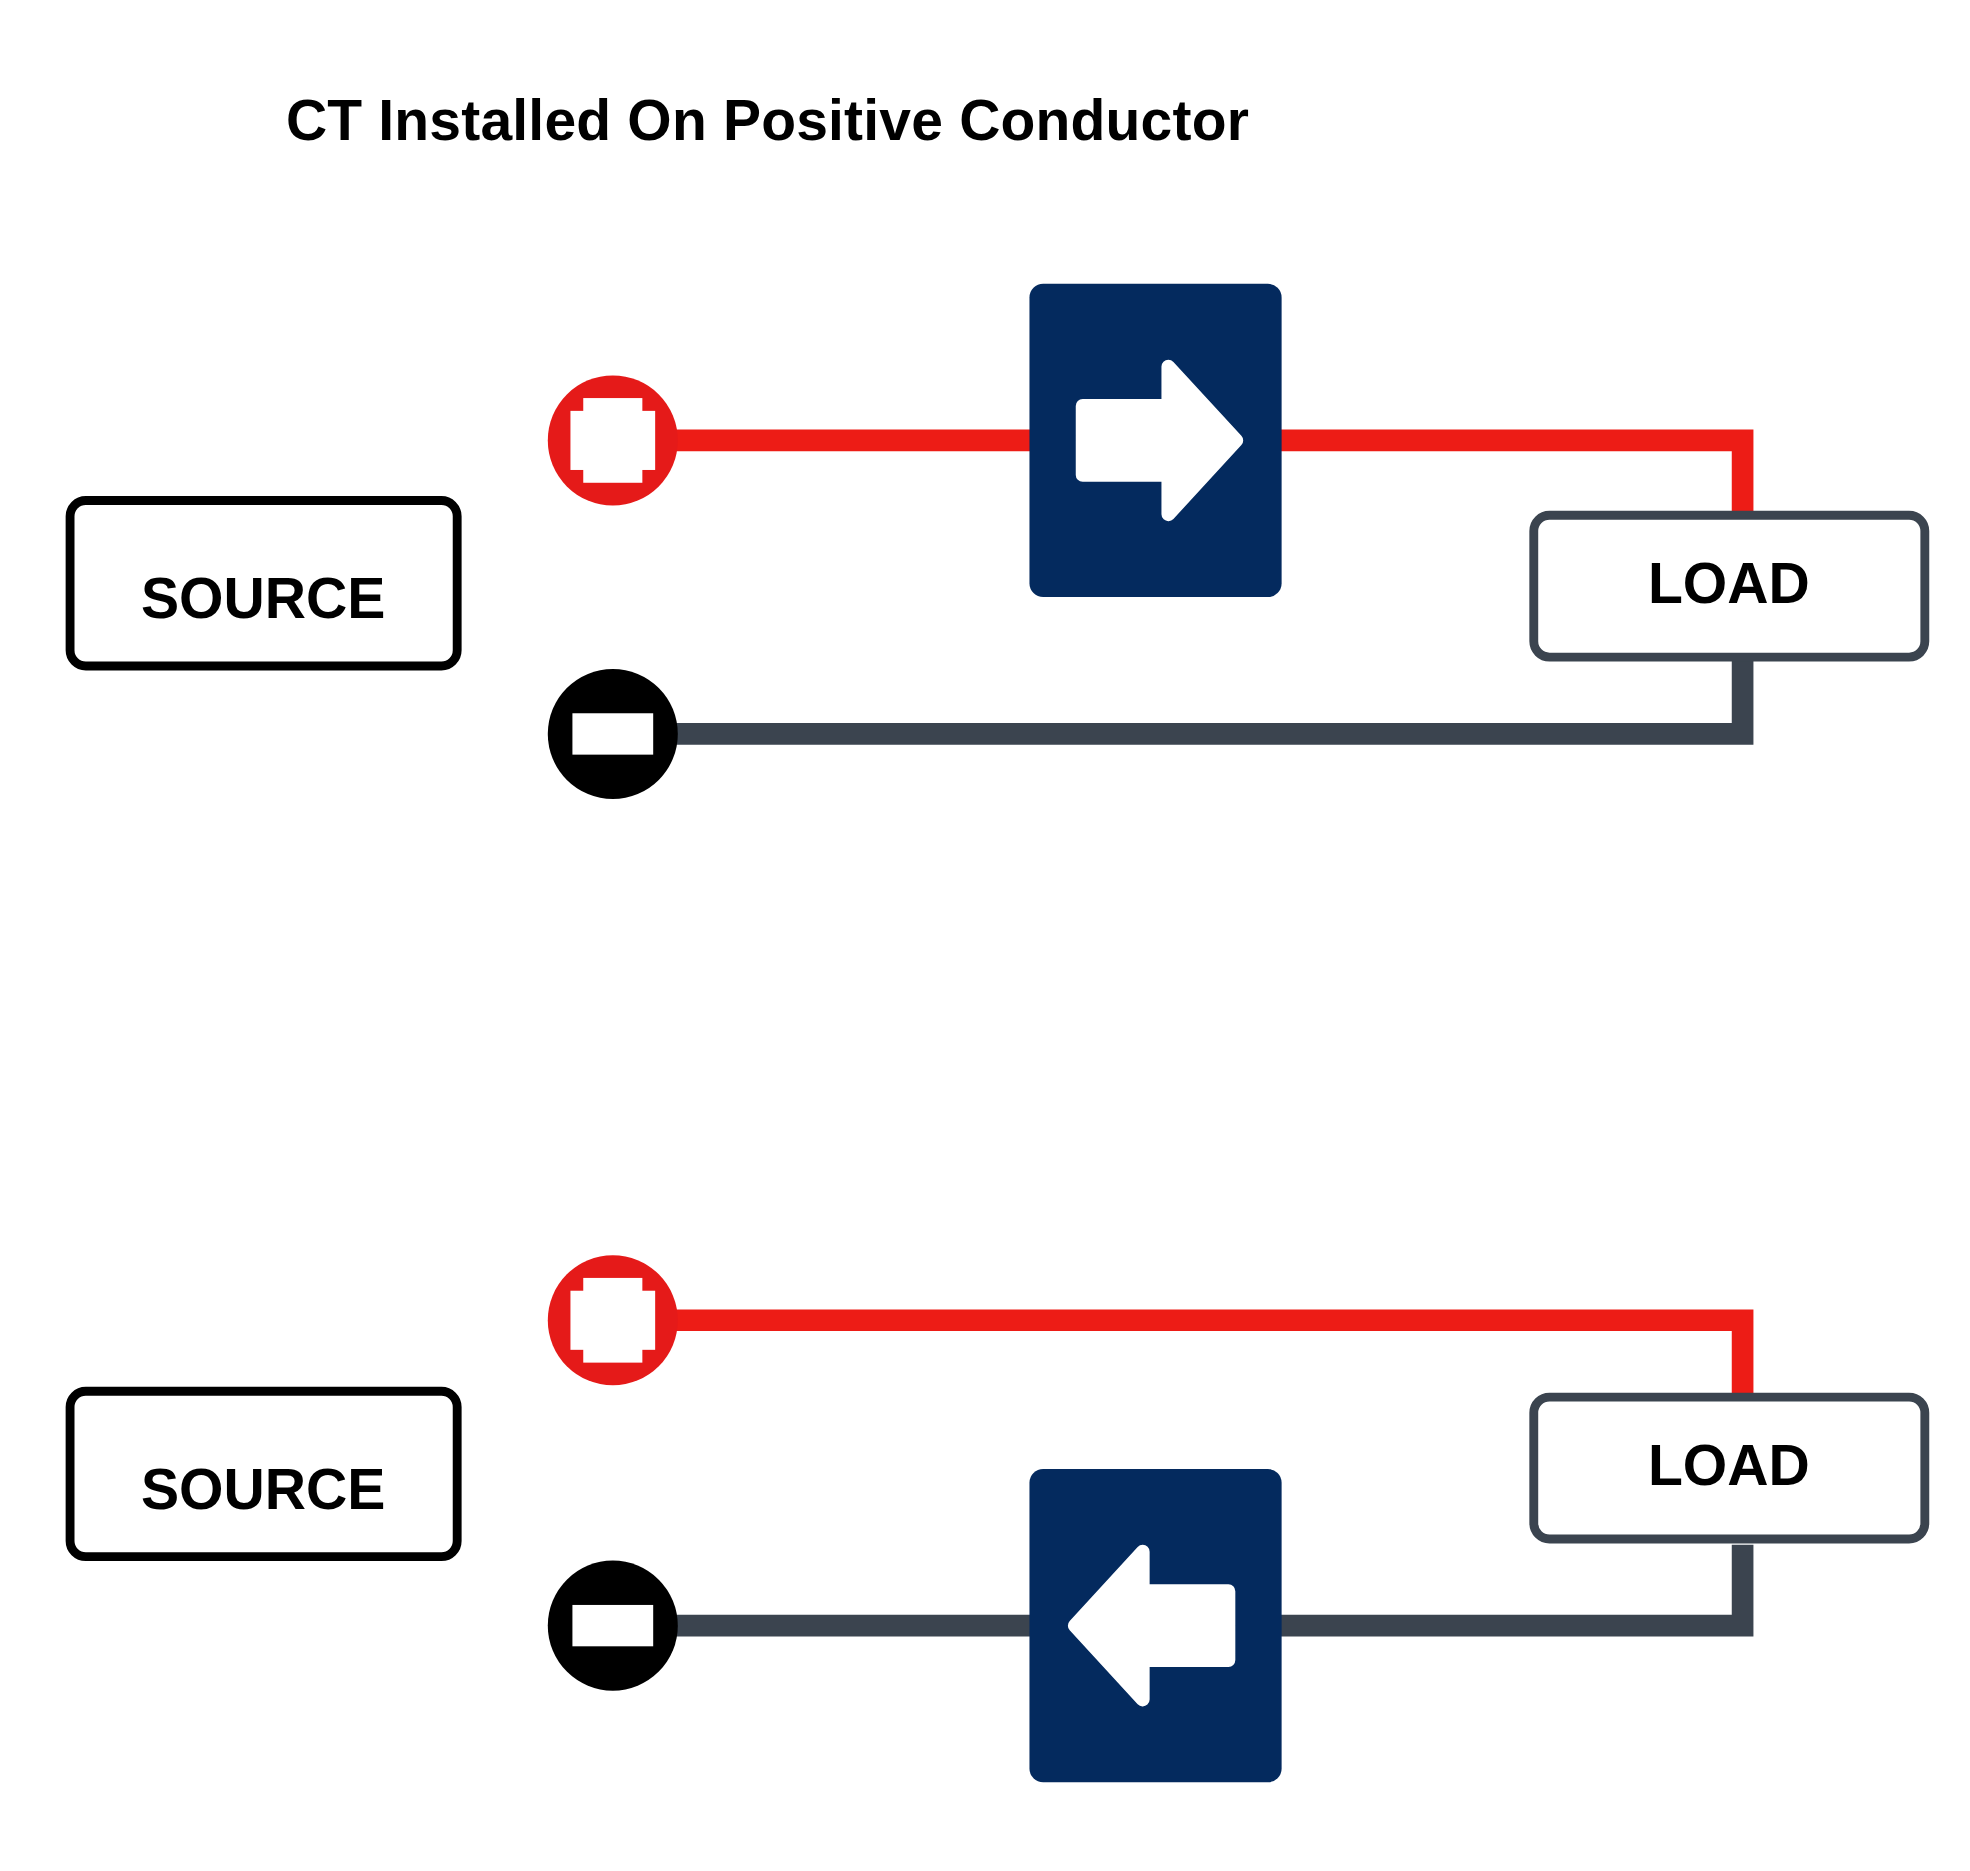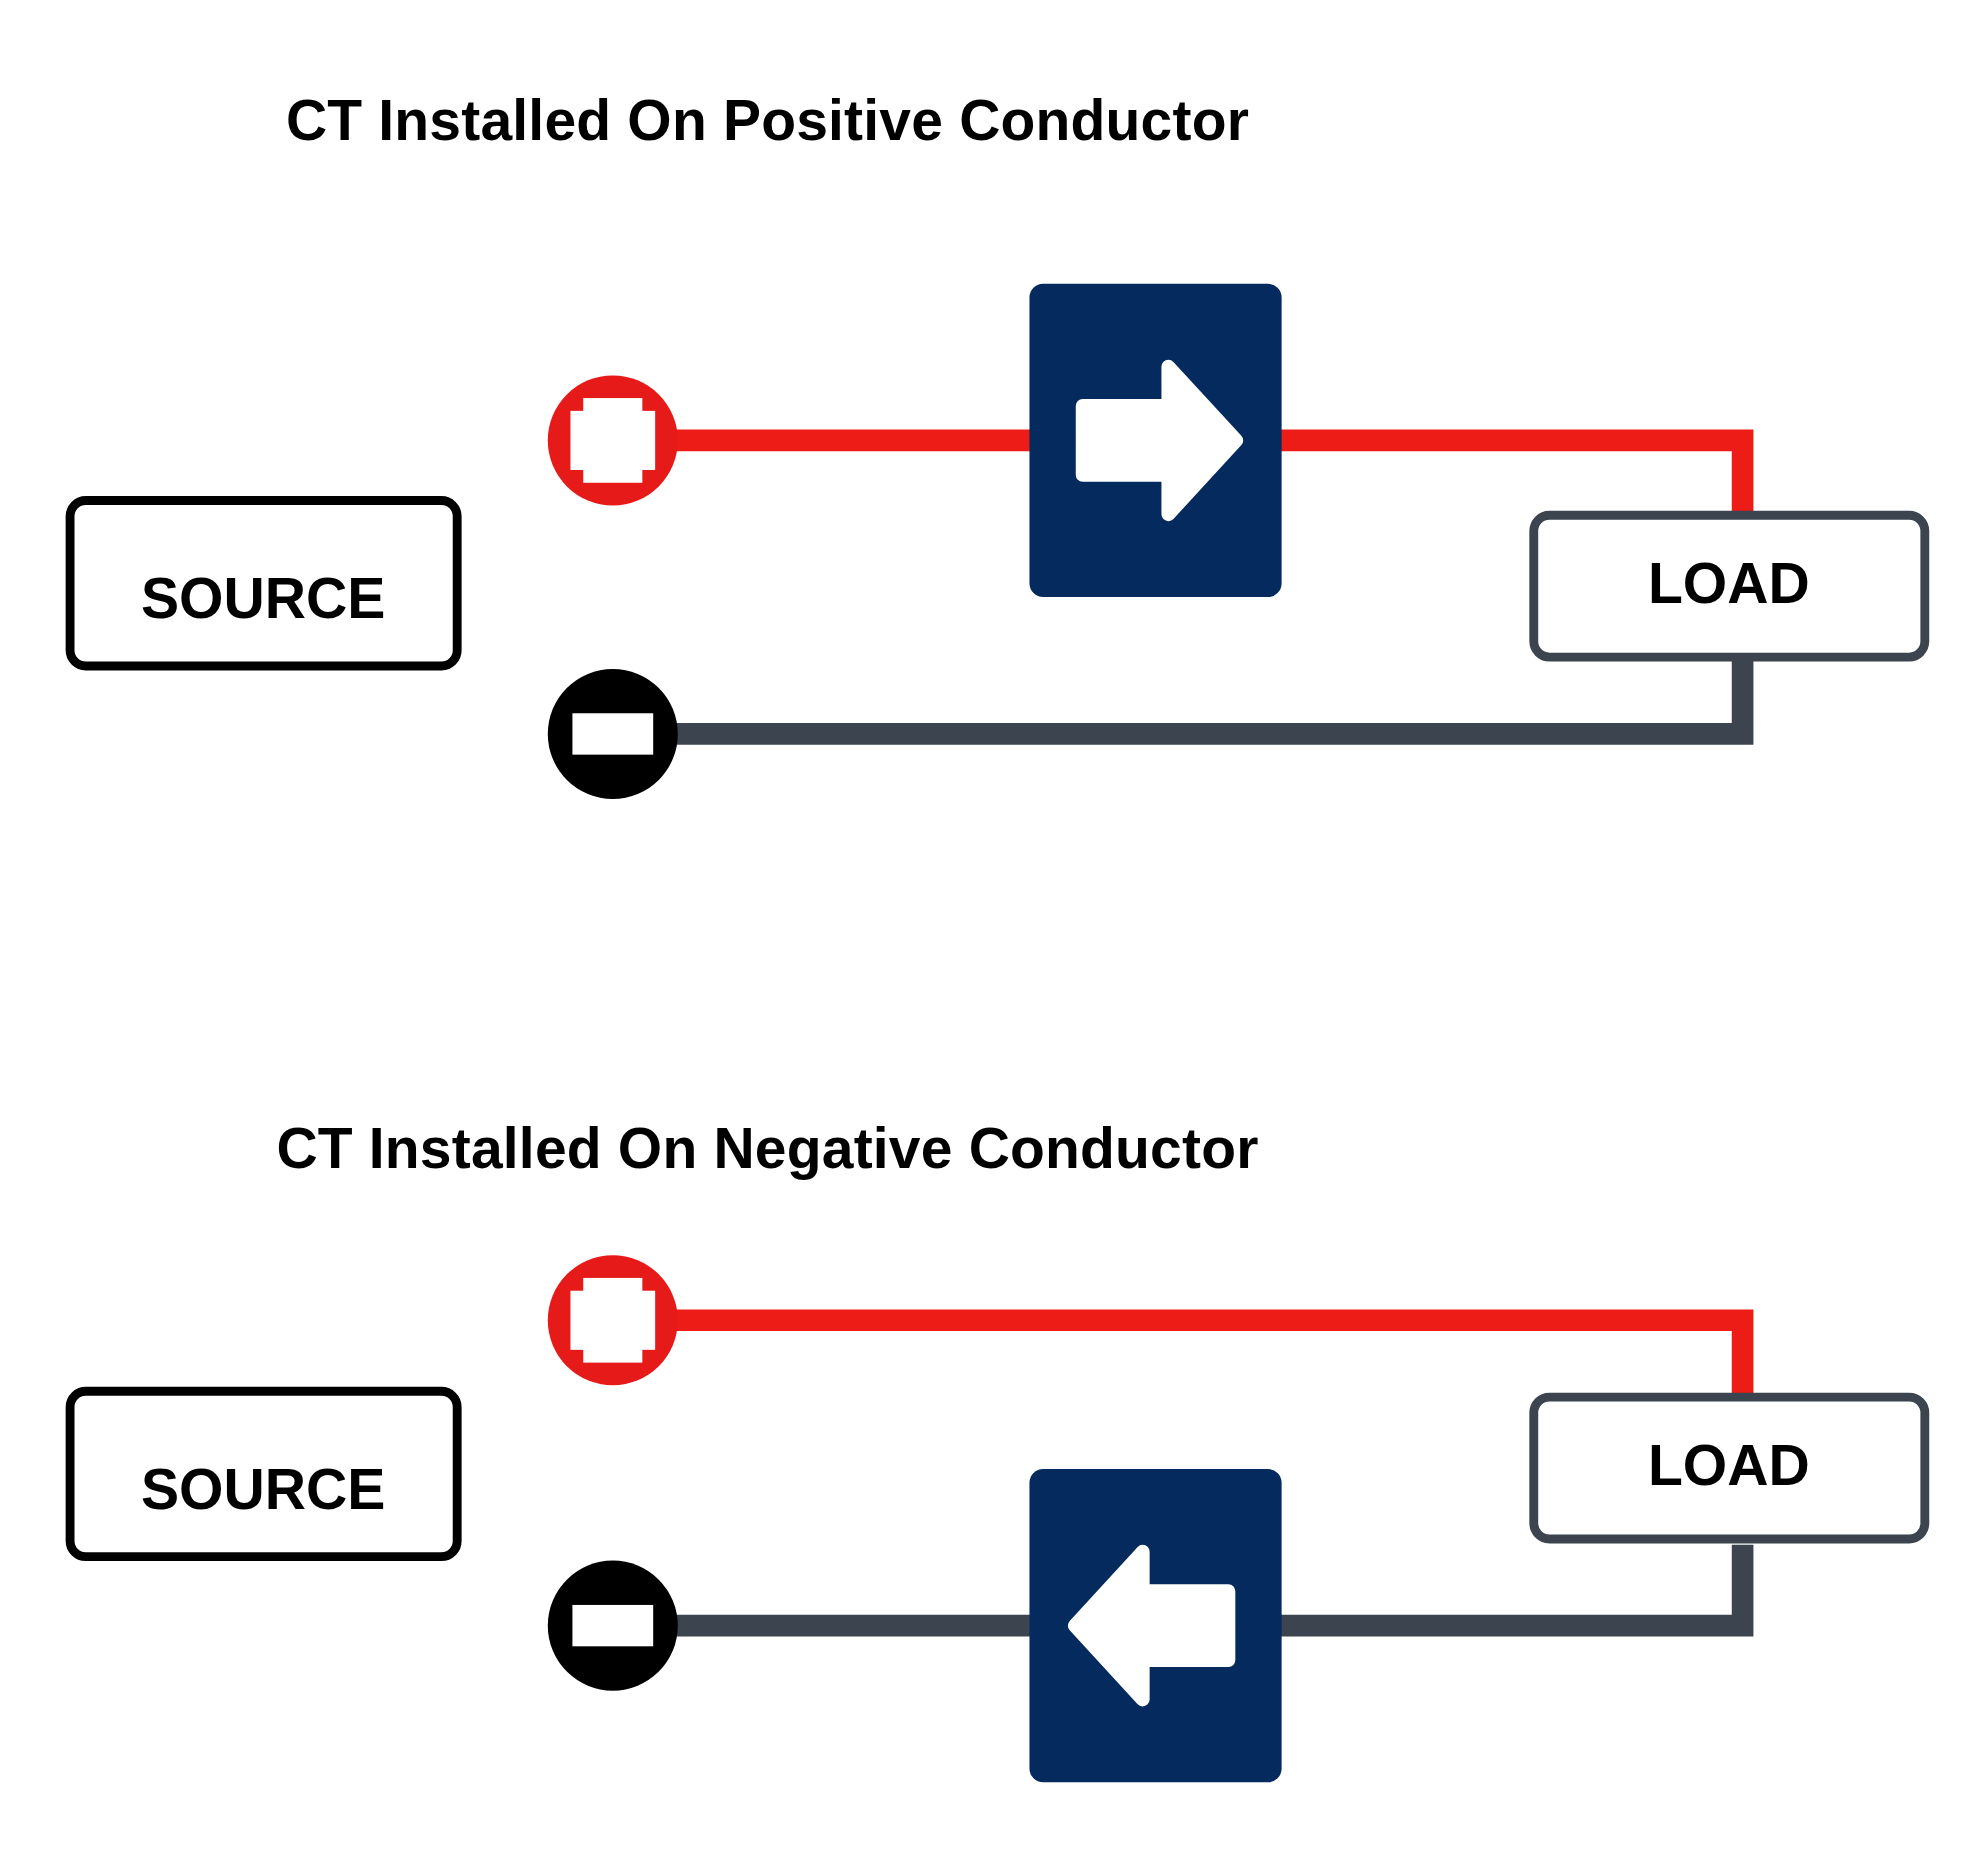--- a/index.html
+++ b/index.html
@@ -99,21 +99,20 @@
         <rect x="1036" y="288" width="256" height="318" rx="14" ry="14" fill="#042A5E"></rect>
 
         <path d="M 1090 412 H 1177 V 372 L 1246 447 L 1177 522 V 482 H 1090 Z" fill="#ffffff" stroke="#ffffff" stroke-width="14" stroke-linejoin="round"></path>
       </g>
 
     </svg>
   </div>
 
   <div class="panel" id="panel-negative">
 
-    <div class="panel-title" id="title-negative">CT Installed On Negative Conductor</div>
 
     <svg class="diagram-svg" viewBox="0 0 2000 950">
 
       <path d="M 613 390 H 1760 V 470" fill="none" stroke="#ED1C16" stroke-width="22" stroke-linecap="butt" stroke-linejoin="miter"></path>
 
       <path d="M 613 700 H 1760 V 618" fill="none" stroke="#3B444F" stroke-width="22" stroke-linecap="butt" stroke-linejoin="miter"></path>
 
       <g>
         <rect x="62" y="462" width="393" height="168" rx="16" ry="16" fill="#ffffff" stroke="#000000" stroke-width="9"></rect>
         <text class="box-label" x="258" y="566" text-anchor="middle" dominant-baseline="middle">SOURCE</text>

